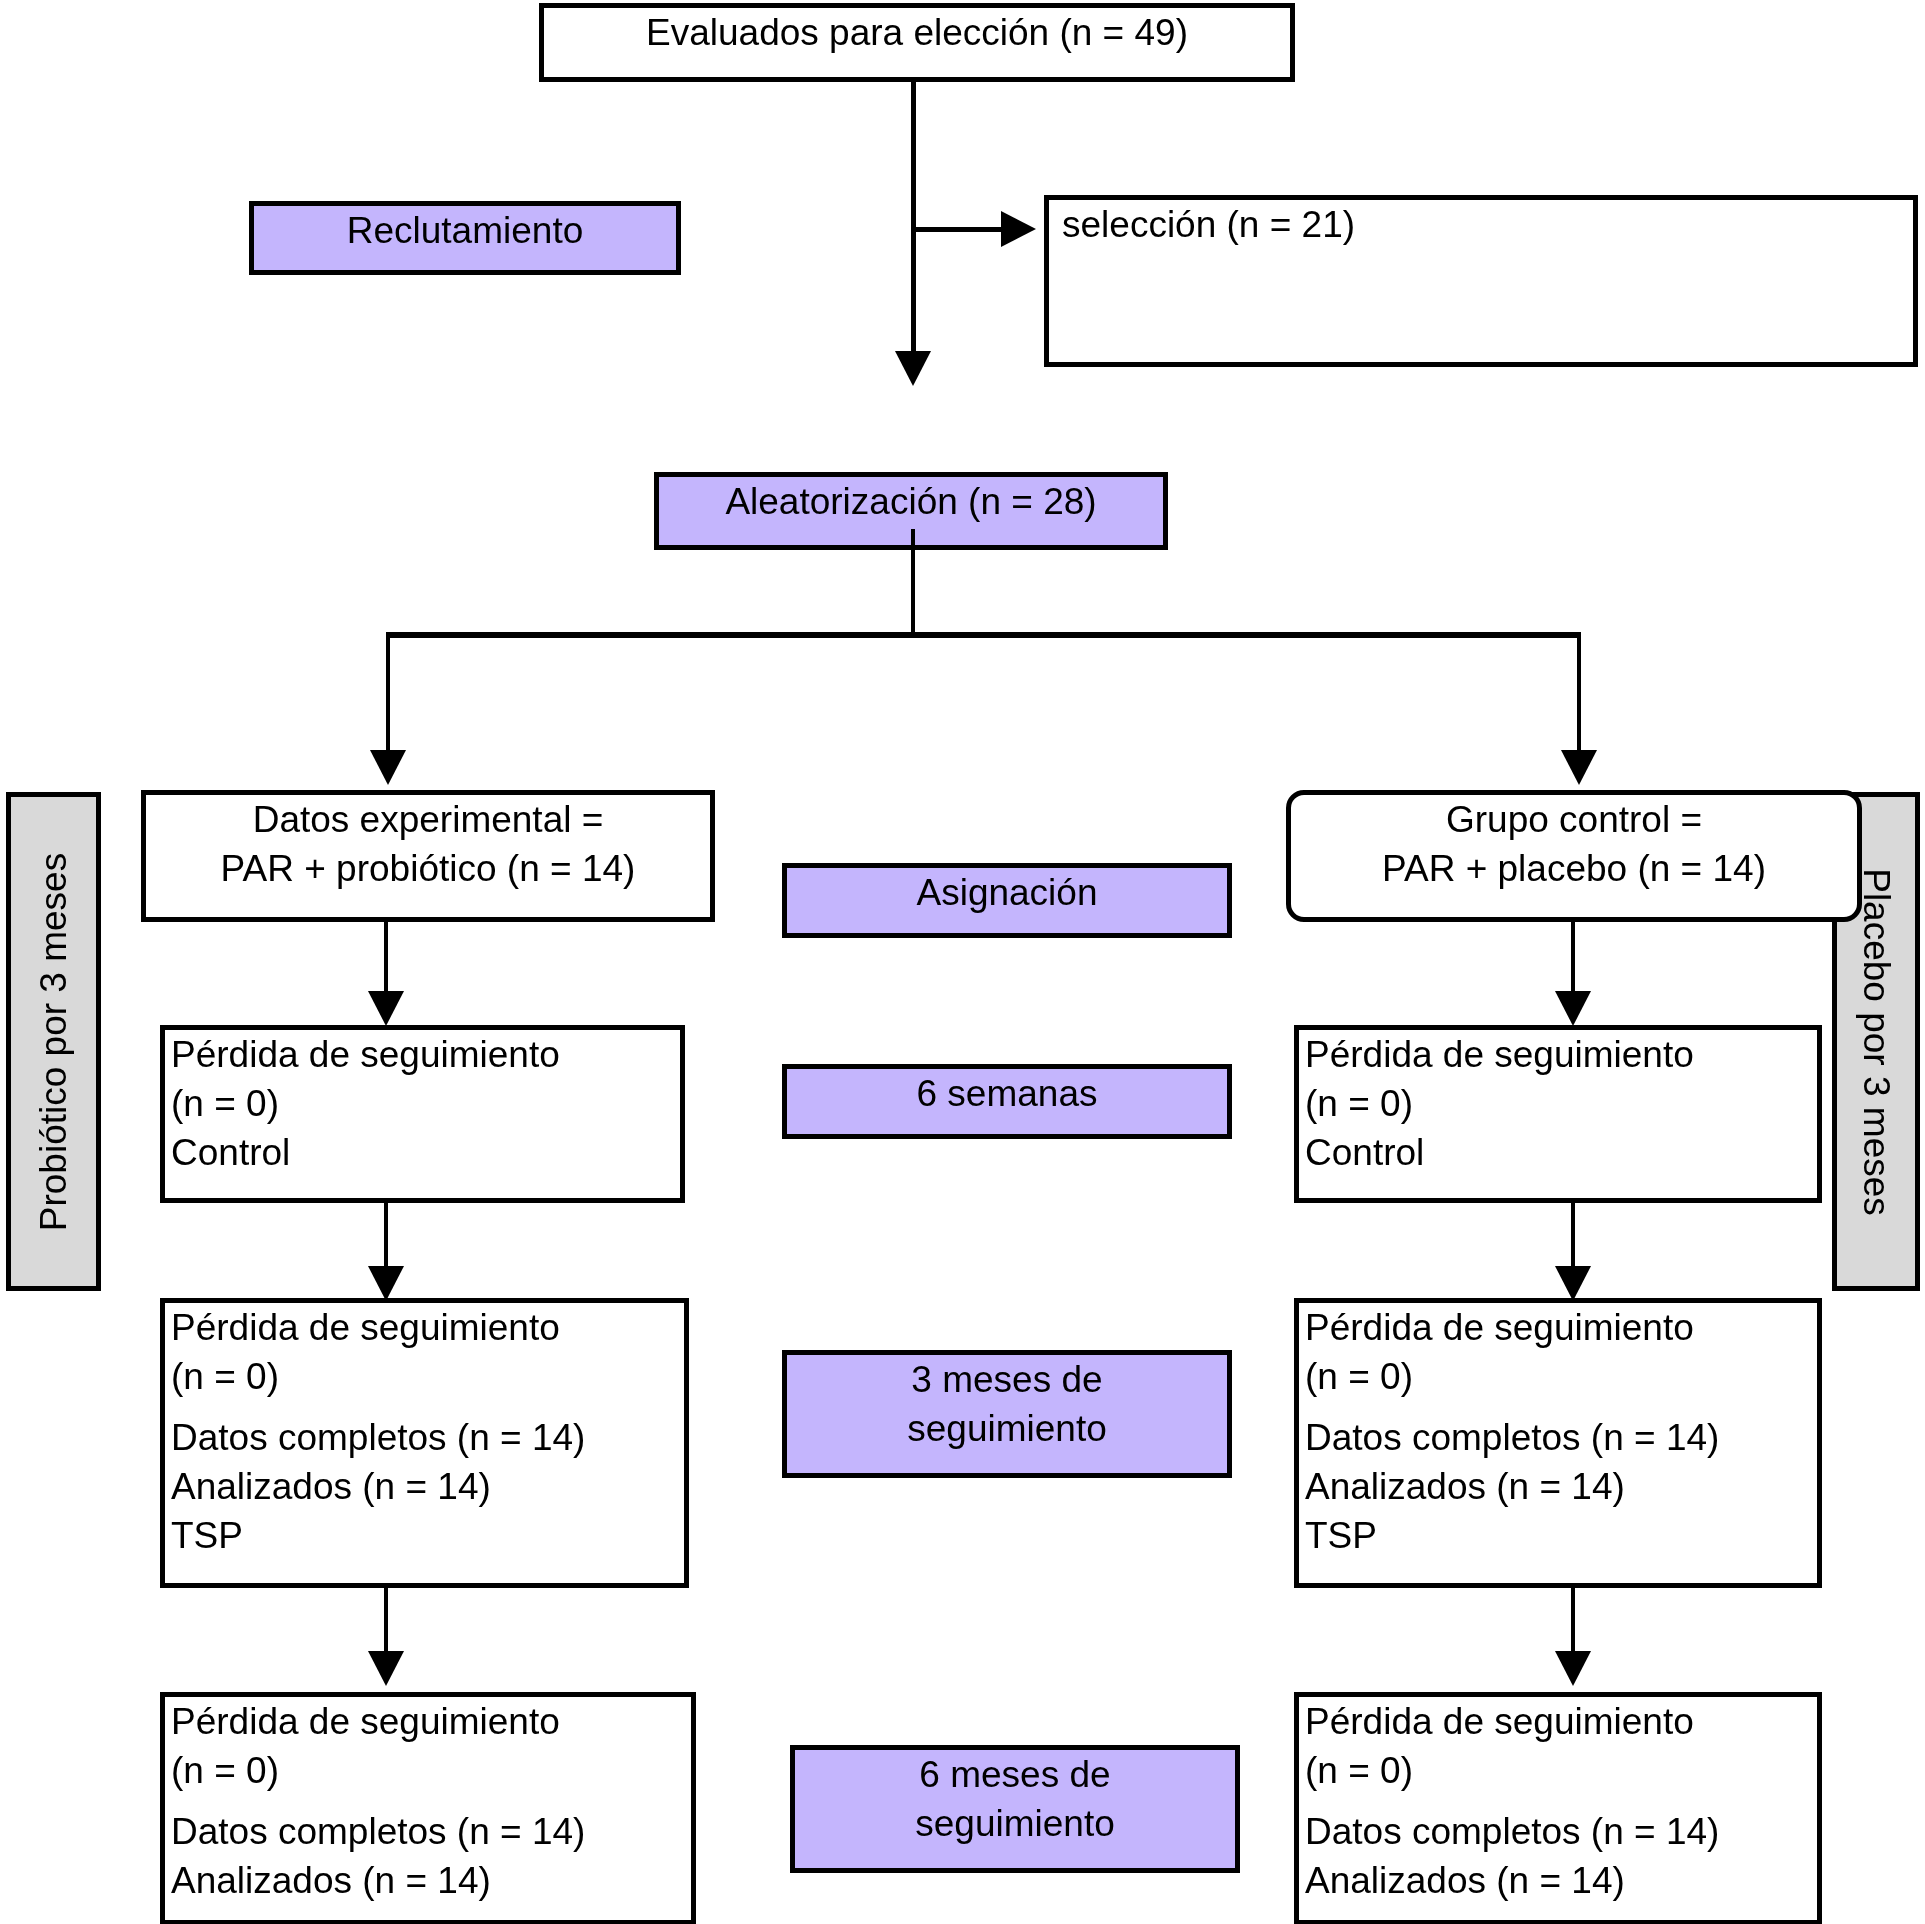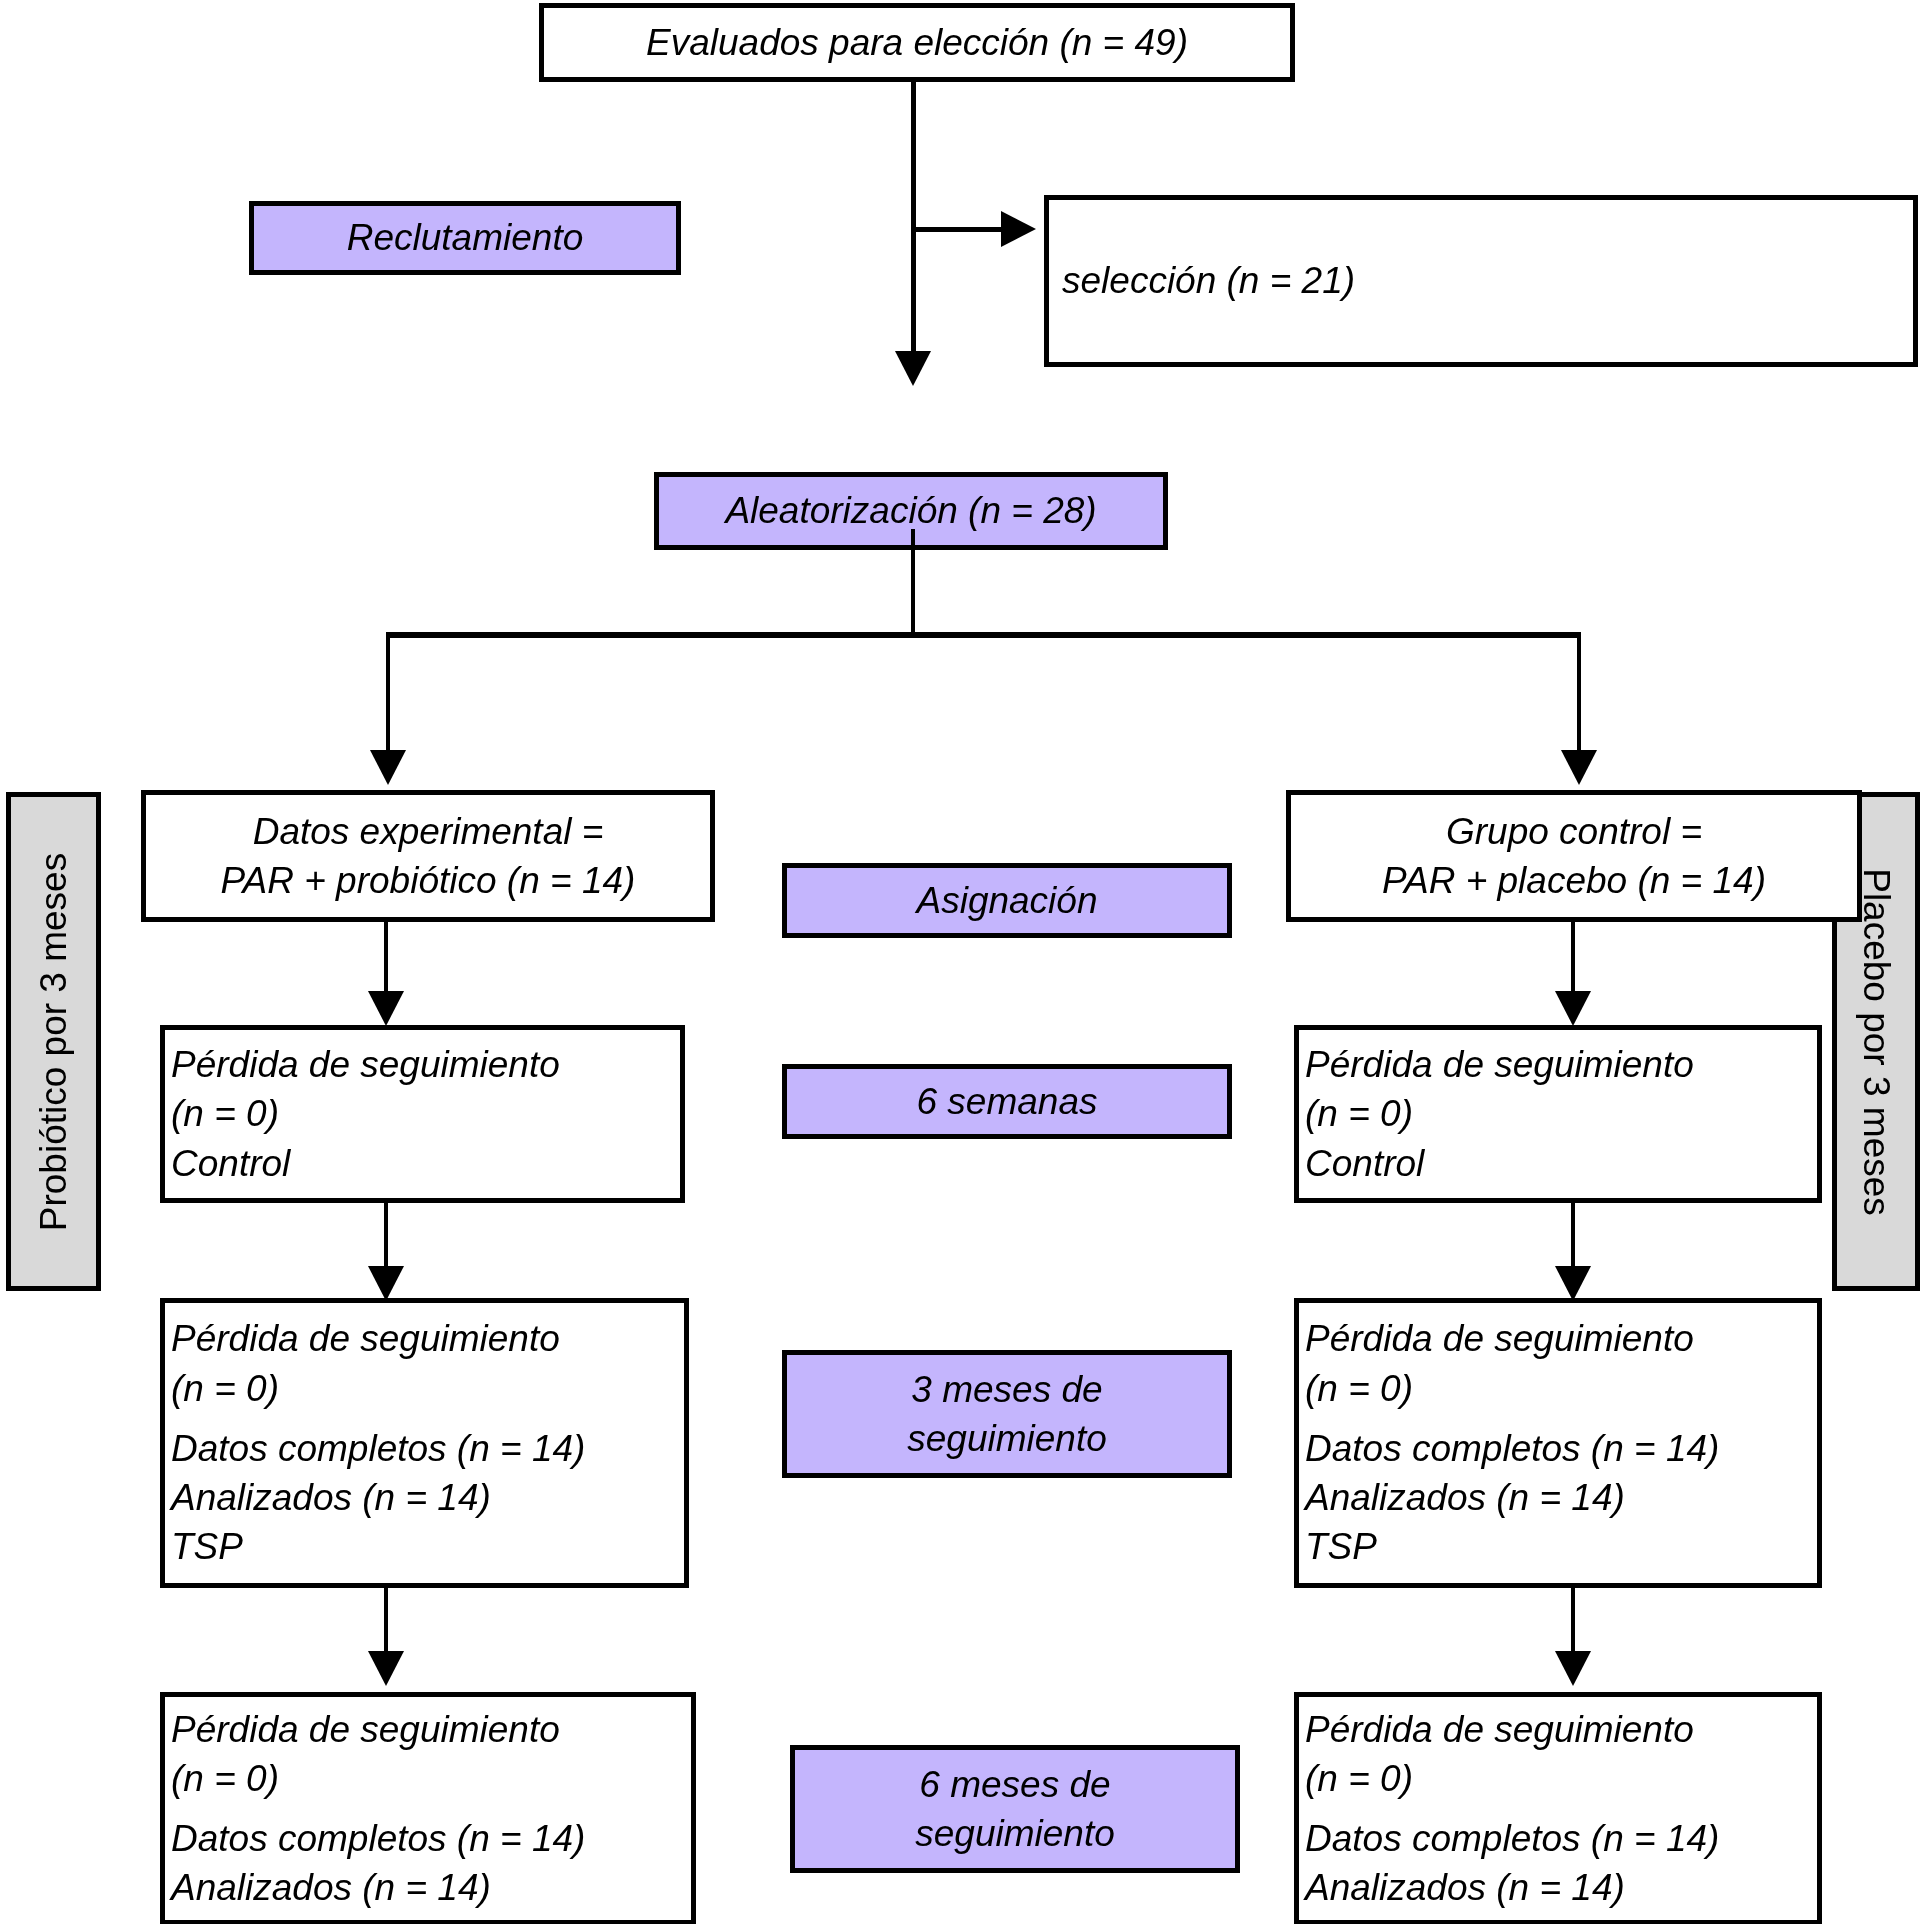--- a/index.html
+++ b/index.html
@@ -16,24 +16,22 @@
     color: #000000;
     overflow: hidden;
   }
   .box {
     position: absolute;
     box-sizing: border-box;
     border: 5.6px solid #000000;
     background: #ffffff;
     display: flex;
     flex-direction: column;
-    justify-content: center;
     font-size: 37px;
     line-height: 1.33;
-    font-style: italic;
   }
   .box.shaded {
     background: #c4b5fd;
   }
   .box.center-text {
     align-items: center;
     text-align: center;
   }
   .box.left-text {
     align-items: flex-start;
@@ -133,21 +131,21 @@
 
   <div class="box center-text" style="left:141px; top:790px; width:574px; height:132px;">
     <div class="pad">Datos experimental =</div>
     <div class="pad">PAR + probiótico (n = 14)</div>
   </div>
 
   <div class="box shaded center-text" style="left:782px; top:823px; width:450px; height:75px;margin-top:40px;">
     <div class="pad">Asignación</div>
   </div>
 
-  <div class="box center-text" style="left:1286px; top:790px; width:576px; height:132px;">
+  <div class="box center-text" style="left:1286px; top:790px; width:576px; height:132px;border-radius:18px;">
     <div class="pad">Grupo control =</div>
     <div class="pad">PAR + placebo (n = 14)</div>
   </div>
 
   <div class="line vline" style="left:384px; top:922px; width:4px; height:76px;"></div>
   <div class="arrow-down" style="left:368px; top:991px;"></div>
 
   <div class="line vline" style="left:1571px; top:922px; width:4px; height:76px;"></div>
   <div class="arrow-down" style="left:1555px; top:991px;"></div>
 

